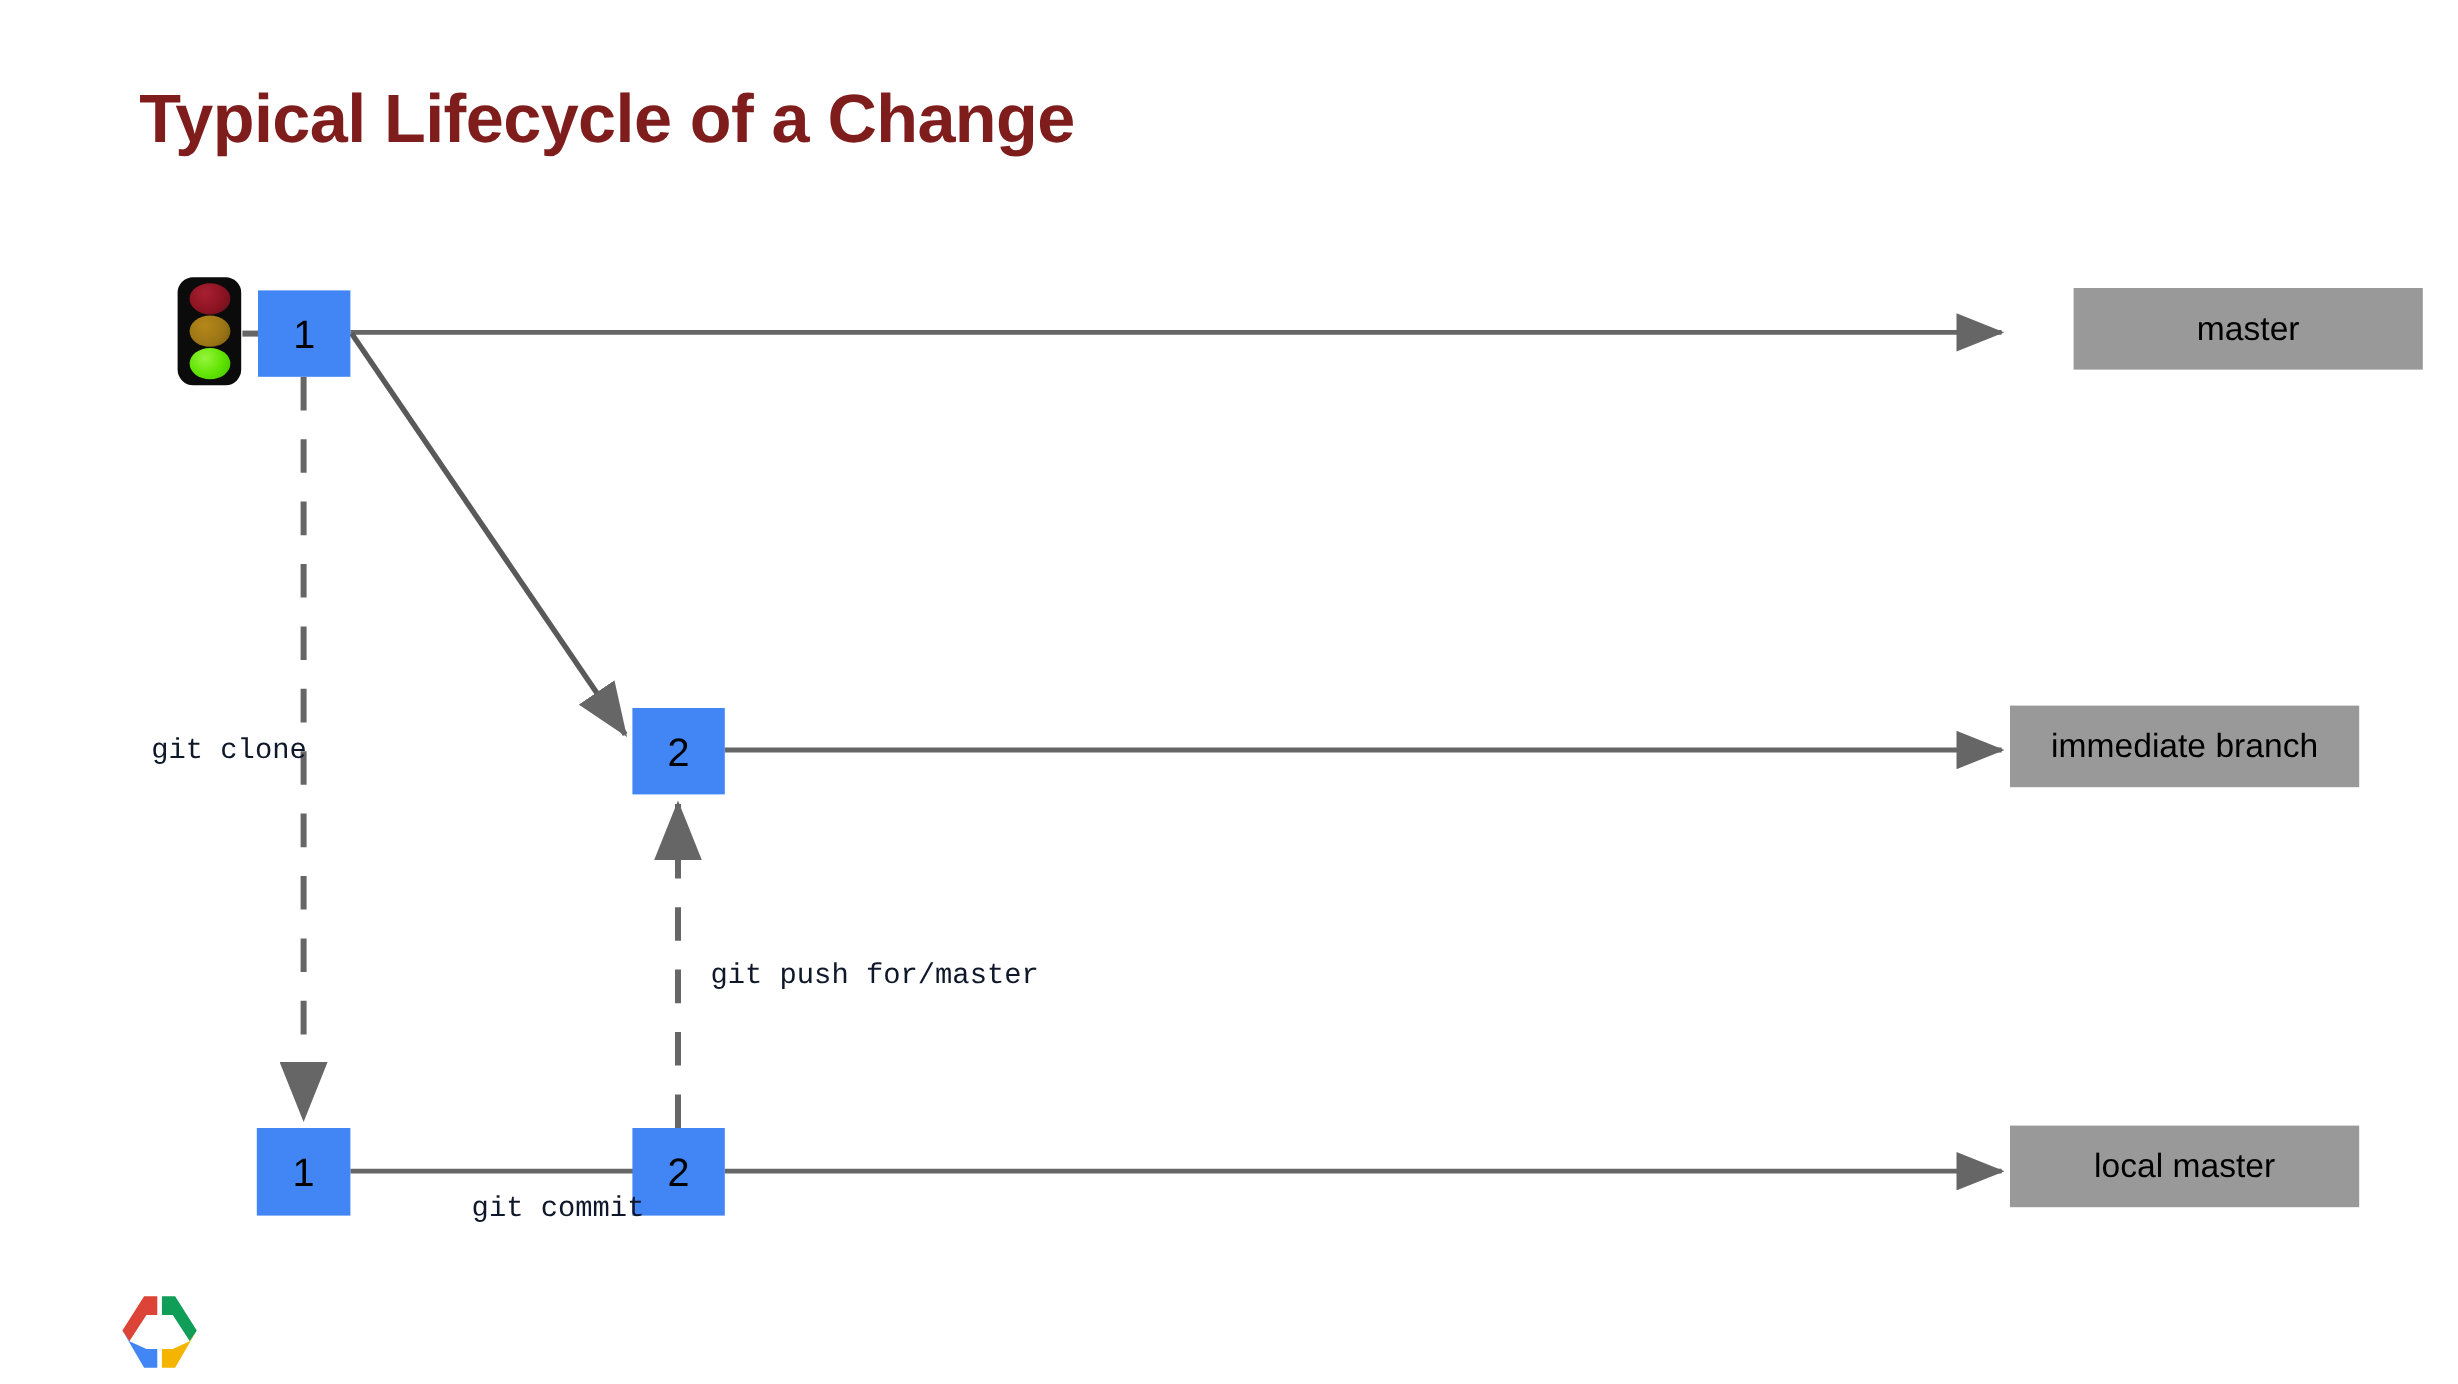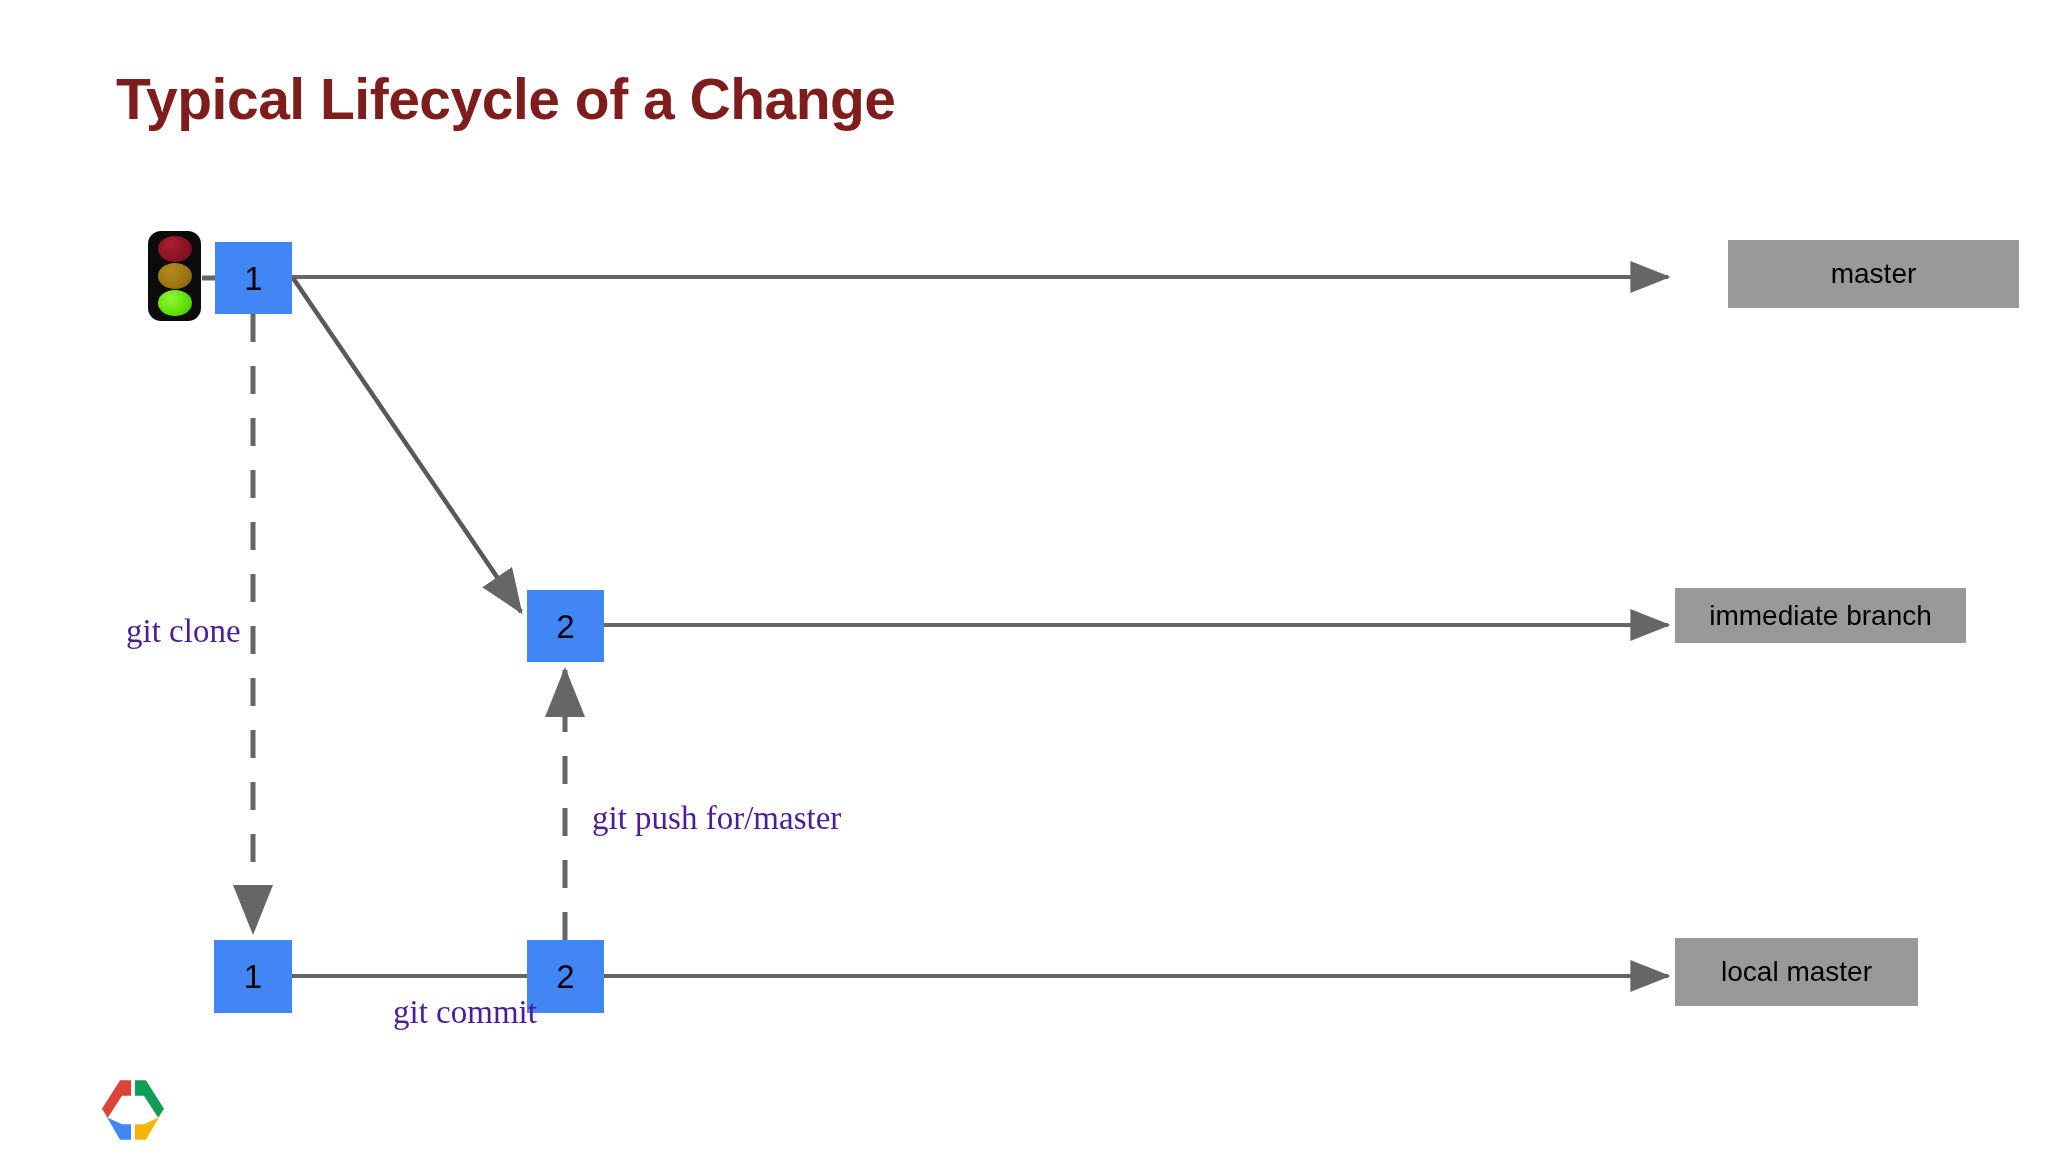--- a/index.html
+++ b/index.html
@@ -65,25 +65,25 @@
     justify-content: center;
     font-size: 28px;
     line-height: 1;
     font-family: "Liberation Sans", sans-serif;
     white-space: nowrap;
   }
 
   
   .edge-label {
     position: absolute;
-    font-size: 33px;
-    color: #4c1d95;
+    font-size: 24px;
+    color: #0f172a;
     line-height: 1;
     white-space: nowrap;
-    font-family: Liberation Serif, serif;
+    font-family: Liberation Mono, monospace;
   }
 
   
   .traffic-light {
     position: absolute;
     left: 148px;
     top: 231px;
     width: 53px;
     height: 90px;
     background: #0b0b0b;
@@ -163,25 +163,25 @@
   </div>
 
   <div class="node" style="left:527px; top:940px; width:77px; height:73px;">
     <span>2</span>
   </div>
 
   <div class="lane-box" style="left:1728px; top:240px; width:291px; height:68px;">
     <span>master</span>
   </div>
 
-  <div class="lane-box" style="left:1675px; top:588px; width:291px; height:55px;">
+  <div class="lane-box" style="left:1675px; top:588px; width:291px; height:68px;">
     <span>immediate branch</span>
   </div>
 
-  <div class="lane-box" style="left:1675px; top:938px; width:243px; height:68px;">
+  <div class="lane-box" style="left:1675px; top:938px; width:291px; height:68px;">
     <span>local master</span>
   </div>
 
   <div class="edge-label" style="left:126px; top:615px;">git clone</div>
 
   <div class="edge-label" style="left:580px; top:802px;margin-left:12px;">git push for/master</div>
 
   <div class="edge-label" style="left:350px; top:996px;margin-left:43px;">git commit</div>
 
   <svg class="gdev-logo" viewBox="0 0 100 96" xmlns="http://www.w3.org/2000/svg">

